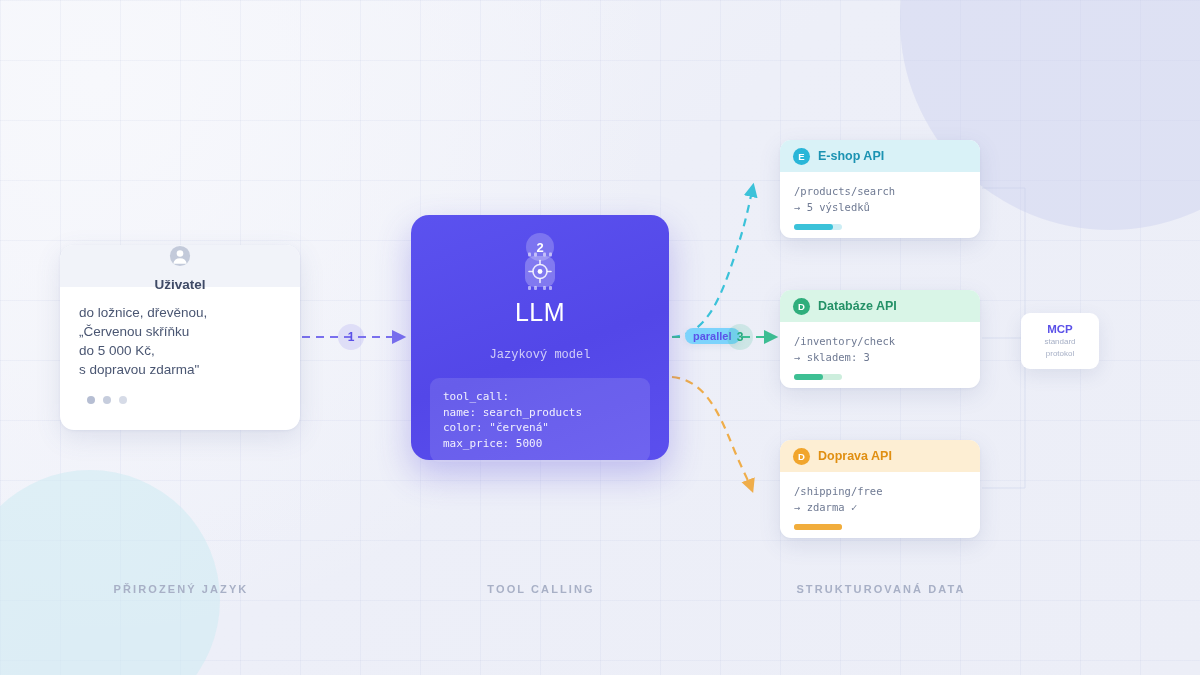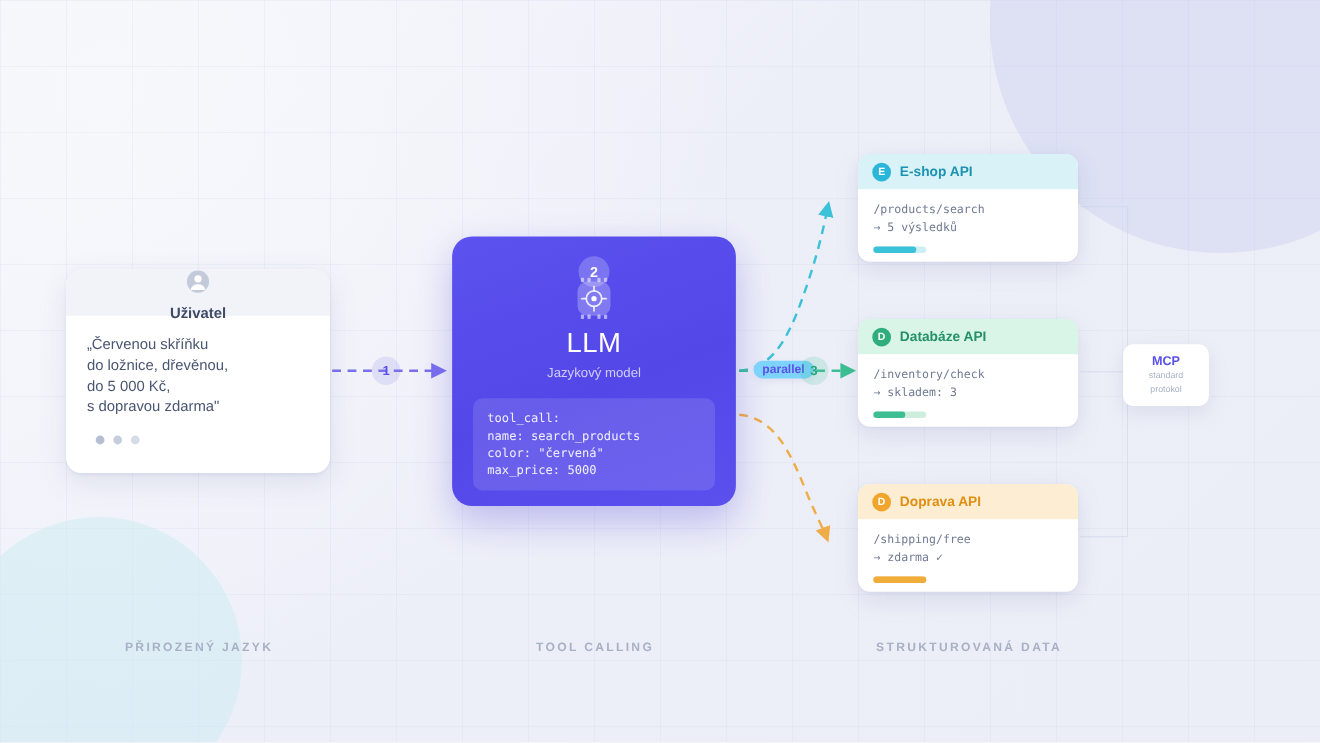--- a/index.html
+++ b/index.html
@@ -125,21 +125,22 @@
     display: flex; align-items: center; justify-content: center;
     z-index: 3;
   }
   .llm-glyph { position: absolute; left: 50%; top: 12px; transform: translateX(-50%); }
   .llm-title {
     font-size: 25px; font-weight: 400; letter-spacing: .5px;
     margin-top: 3px;
   }
   .llm-sub {
     font-size: 12px; color: rgba(255,255,255,0.72);
-    margin-top: 5px;
+    margin-top: 21px;
+    font-family: Liberation Mono, monospace;
   }
   .code-box {
     margin: 16px 19px 0 19px;
     background: rgba(255,255,255,0.12);
     border-radius: 9px;
     padding: 11px 13px;
     text-align: left;
   }
   .code-line {
     font-family: "DejaVu Sans Mono", "Liberation Mono", monospace;
@@ -286,22 +287,22 @@
   <div class="user-card">
     <div class="user-head">
       <svg class="avatar-icon" viewBox="0 0 24 24">
         <circle cx="12" cy="12" r="11" fill="#c3cada"></circle>
         <circle cx="12" cy="9.2" r="3.6" fill="#ffffff"></circle>
         <path d="M4.6 20.4a7.6 7.6 0 0 1 14.8 0z" fill="#ffffff"></path>
       </svg>
       <span class="user-head-label">Uživatel</span>
     </div>
     <div class="user-body">
+      <div class="user-line">do ložnice, dřevěnou,</div>
       <div class="user-line">„Červenou skříňku</div>
-      <div class="user-line">do ložnice, dřevěnou,</div>
       <div class="user-line">do 5 000 Kč,</div>
       <div class="user-line">s dopravou zdarma"</div>
       <div class="dots">
         <span class="dot d1"></span>
         <span class="dot d2"></span>
         <span class="dot d3"></span>
       </div>
     </div>
   </div>
 

